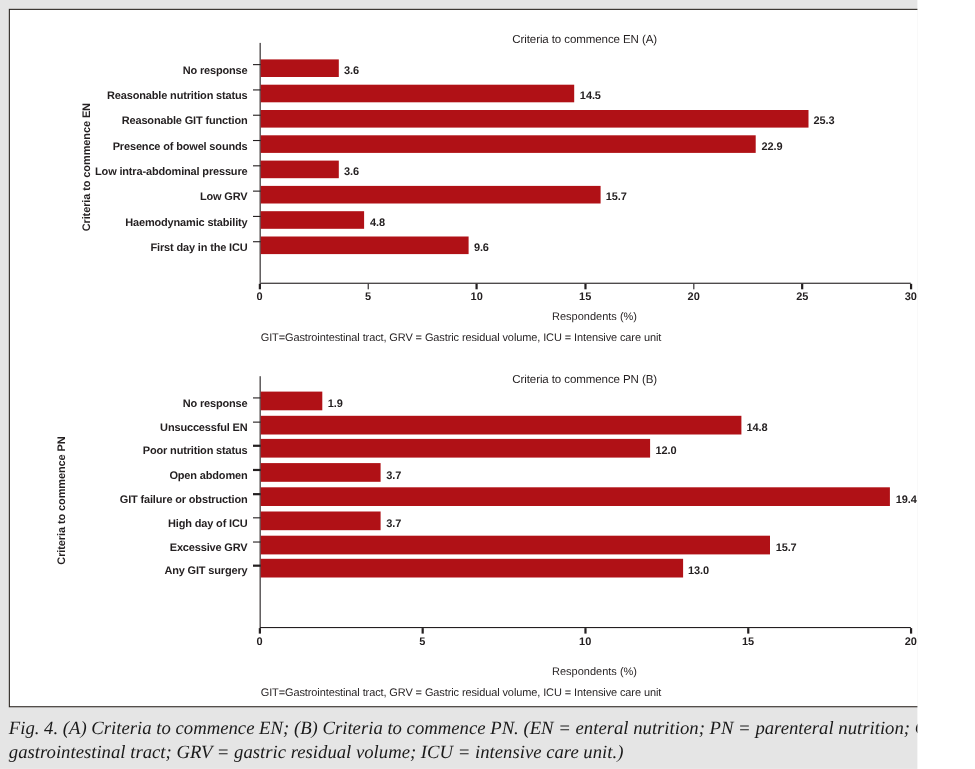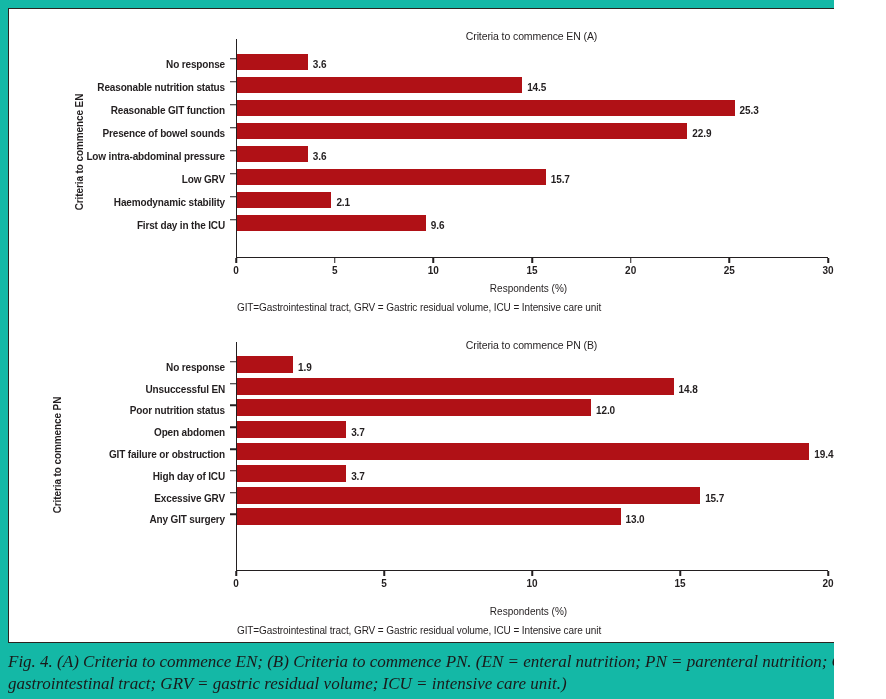--- a/index.html
+++ b/index.html
@@ -1,16 +1,16 @@
 <!DOCTYPE html>
 <html><head>
 <meta charset="utf-8">
 <style>
   html,body{margin:0;padding:0;background:#fff;}
-  .page{position:relative;width:834px;height:699px;background:#14b8a6;
+  .page{position:relative;width:834px;height:699px;background:#e5e5e5;
         font-family:"Liberation Sans","DejaVu Sans",sans-serif;color:#231f20;overflow:hidden;}
   .fig{position:absolute;left:8px;top:8px;width:865px;height:635px;border:1.5px solid #2a2420;background:#fff;box-sizing:border-box;}
 
   .chart{position:absolute;left:0;top:0;width:100%;}
   .chart-title{position:absolute;left:227px;width:591px;text-align:center;font-size:10.5px;font-weight:400;letter-spacing:-0.1px;}
   .ylab{position:absolute;white-space:nowrap;font-size:10px;font-weight:700;letter-spacing:-0.1px;transform:translate(-50%,-50%) rotate(-90deg);}
 
   .rows{position:absolute;left:227px;width:591px;border-left:1.5px solid #231f20;box-sizing:content-box;}
   .row{position:relative;display:flex;align-items:flex-end;}
   .chart-a .row{height:23px;}
@@ -18,21 +18,21 @@
   .cat{position:absolute;right:calc(100% + 12px);white-space:nowrap;font-size:10px;font-weight:700;letter-spacing:-0.15px;}
   .dash{position:absolute;right:100%;width:7px;height:1.5px;background:#231f20;top:50%;transform:translateY(-50%);}
   .bar{flex:none;display:block;}
   .chart-a .bar{height:16px;}
   .chart-b .bar{height:17px;}
   .val{margin-left:5px;font-size:10px;font-weight:700;letter-spacing:-0.1px;}
 
   .xaxis{position:absolute;left:227px;width:592px;border-top:1.5px solid #231f20;height:6px;}
   .tick{position:absolute;top:0;width:1.5px;height:5px;background:#231f20;transform:translateX(-50%);}
   .tick-label{position:absolute;top:7px;left:50%;transform:translateX(-50%);font-size:10px;font-weight:700;}
-  .xlab{position:absolute;left:224px;width:591px;text-align:center;font-size:10px;font-weight:400;}
+  .xlab{position:absolute;left:236px;width:591px;text-align:center;font-size:10px;font-weight:400;}
   .foot{position:absolute;left:228px;font-size:10px;font-weight:400;letter-spacing:-0.1px;white-space:nowrap;}
 
   .caption{position:absolute;left:8px;top:651px;width:872px;
            font-family:"Liberation Serif","DejaVu Serif",serif;font-style:italic;
            font-size:17px;line-height:21.5px;color:#1a1a1a;}
 
   
   .a-title{top:21px;}
   .a-rows{top:30px;height:218px;padding-top:8px;box-sizing:border-box;}
   .a-axis{top:248px;}
@@ -88,21 +88,21 @@
           <div class="row">
             <span class="cat">Low GRV</span>
             <span class="dash"></span>
             <span class="bar" style="width: 52.3333%; background: rgb(176, 17, 22);"></span>
             <span class="val">15.7</span>
           </div>
           <div class="row">
             <span class="cat">Haemodynamic stability</span>
             <span class="dash"></span>
             <span class="bar" style="width: 16%; background: rgb(176, 17, 22);"></span>
-            <span class="val">2.1</span>
+            <span class="val">4.8</span>
           </div>
           <div class="row">
             <span class="cat">First day in the ICU</span>
             <span class="dash"></span>
             <span class="bar" style="width: 32%; background: rgb(176, 17, 22);"></span>
             <span class="val">9.6</span>
           </div>
         </div>
       <div class="xaxis a-axis">
           <span class="tick" style="left: 0%;">

